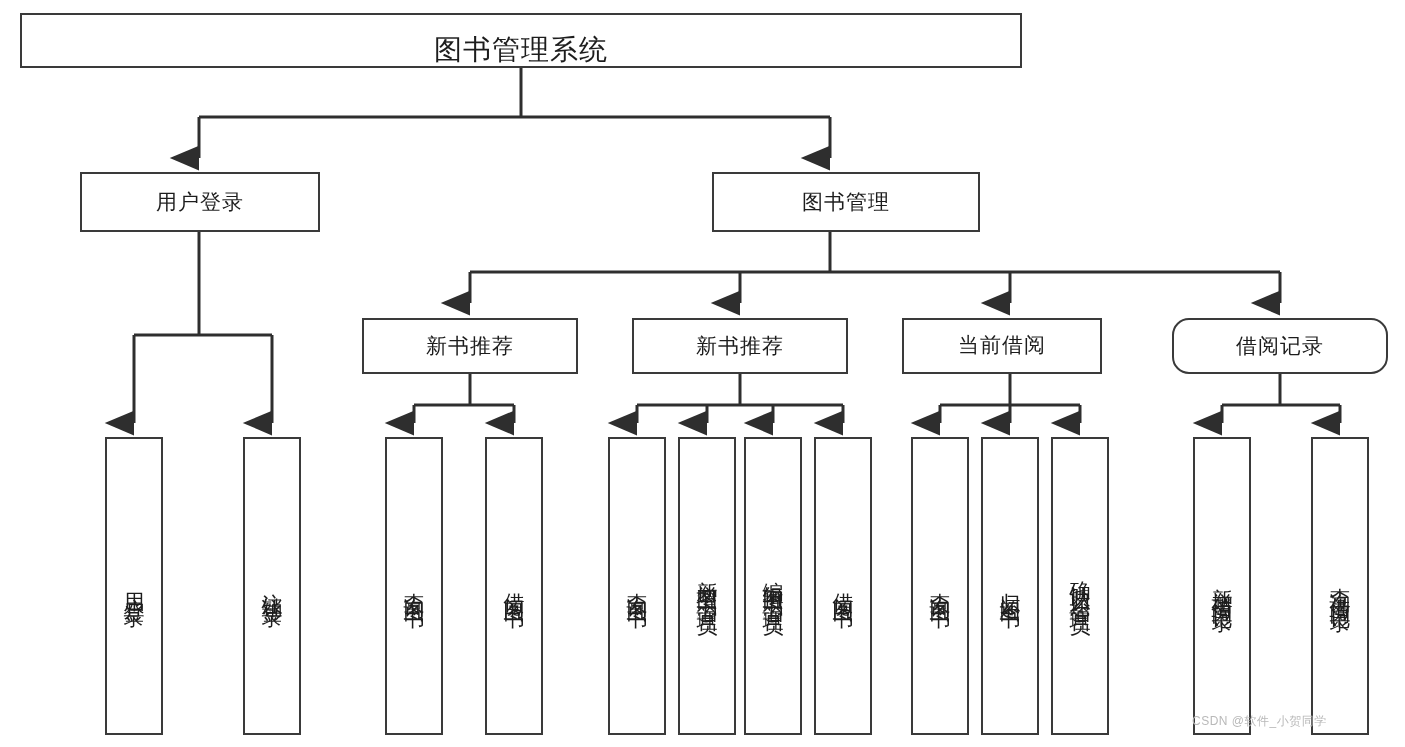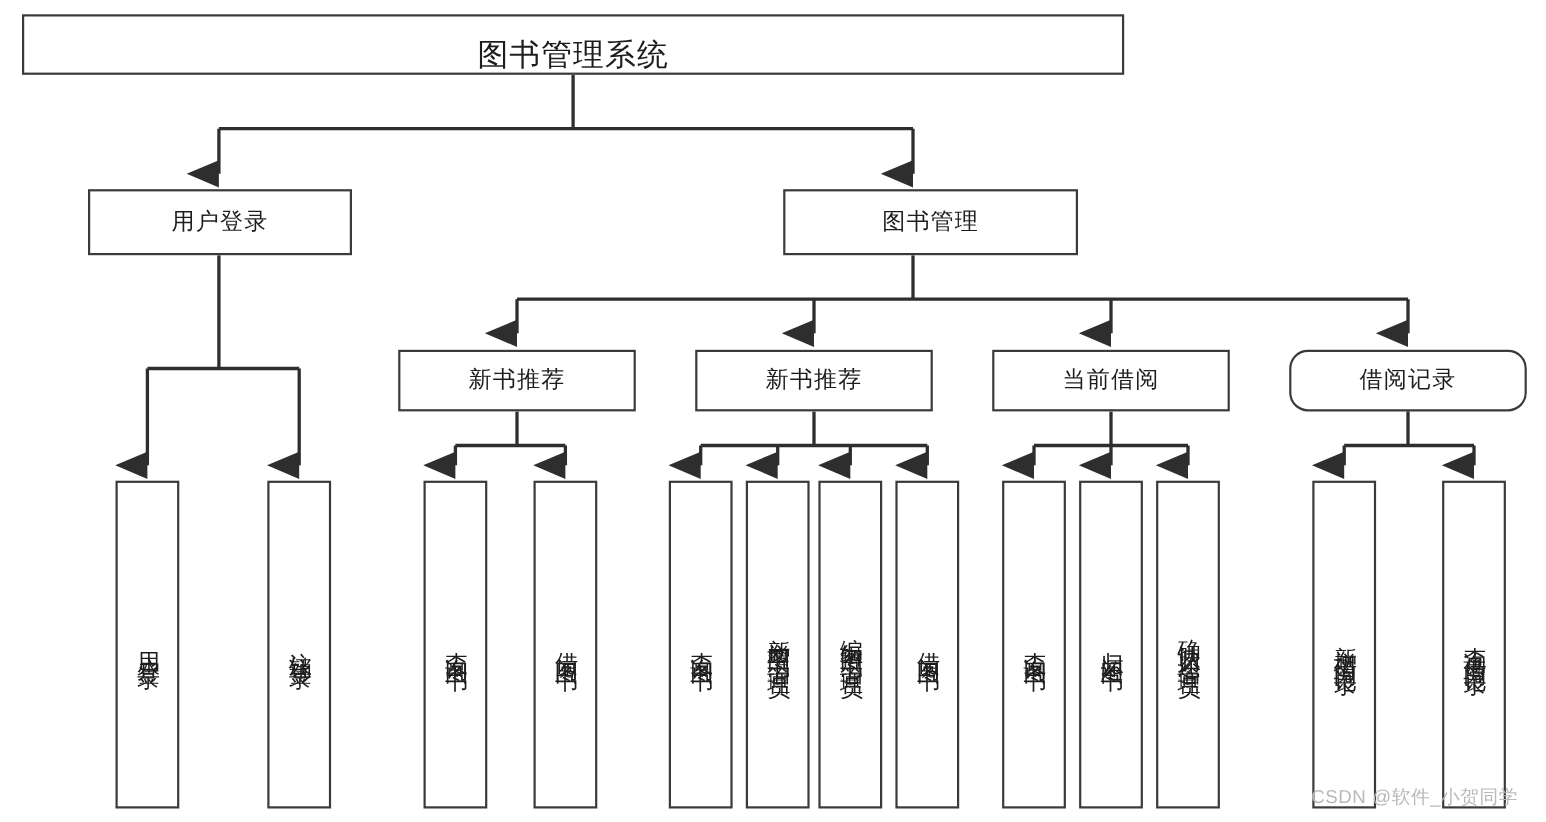--- a/index.html
+++ b/index.html
@@ -56,21 +56,21 @@
   }
   .node.v .vtext {
     writing-mode: vertical-rl;
     text-orientation: upright;
     display: block;
   }
   .watermark {
     position: absolute;
     left: 1192px;
     top: 713px;
-    font-size: 17px;
+    font-size: 12px;
     color: #b9b9b9;
     letter-spacing: 0.5px;
     z-index: 3;
     white-space: nowrap;
   }
 </style>
 </head>
 <body>
 
 <div id="stage">
@@ -138,21 +138,21 @@
   <div class="node h" style="left:712px; top:172px; width:268px; height:60px;">
     <span>图书管理</span>
   </div>
 
   <div class="node h" style="left:362px; top:318px; width:216px; height:56px;">
     <span>新书推荐</span>
   </div>
   <div class="node h" style="left:632px; top:318px; width:216px; height:56px;">
     <span>新书推荐</span>
   </div>
-  <div class="node h" style="left:902px; top:318px; width:216px; height:56px;font-family:Liberation Serif, serif;">
+  <div class="node h" style="left:902px; top:318px; width:200px; height:56px;font-family:Liberation Serif, serif;">
     <span>当前借阅</span>
   </div>
   <div class="node h" style="left:1172px; top:318px; width:216px; height:56px;border-radius:17px;">
     <span>借阅记录</span>
   </div>
 
   <div class="node v" style="left:105px; top:437px; width:58px; height:298px;">
     <span class="vtext">用户登录</span>
   </div>
   <div class="node v" style="left:243px; top:437px; width:58px; height:298px;">

